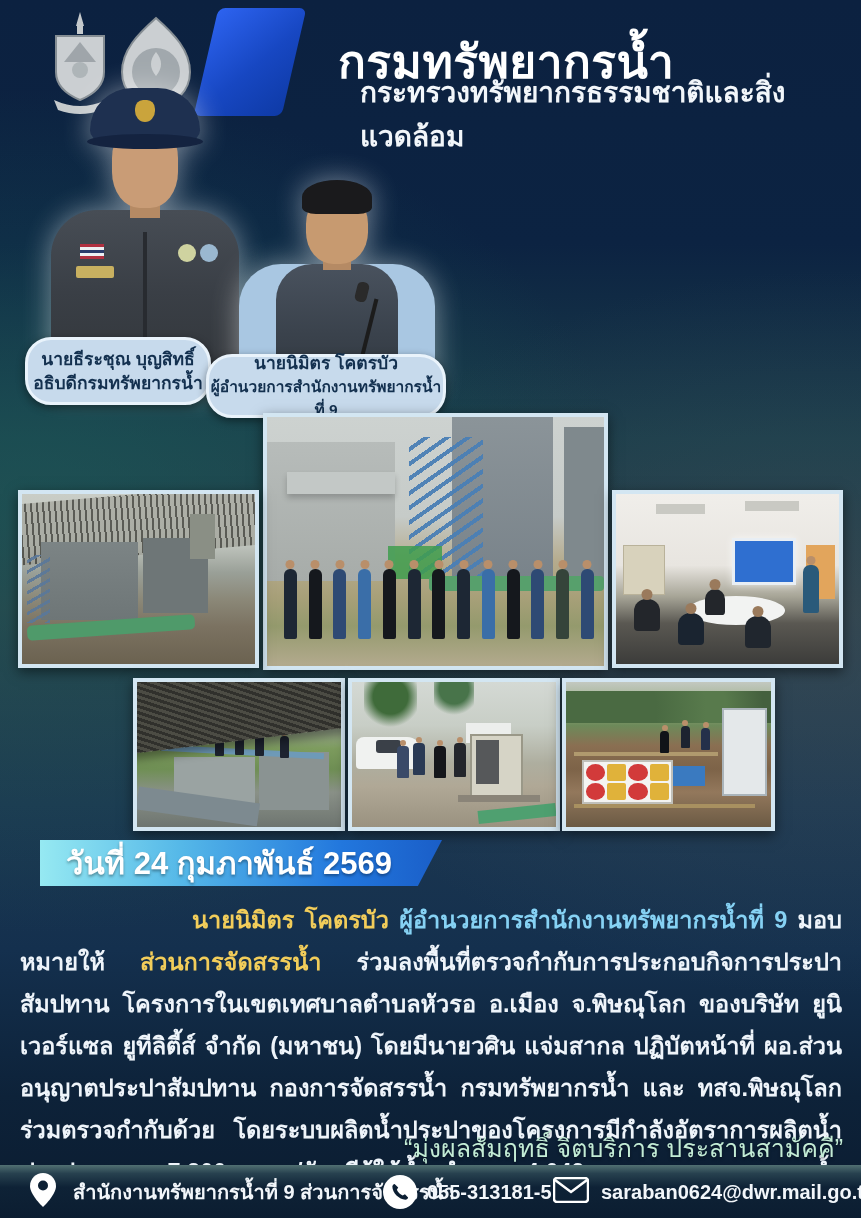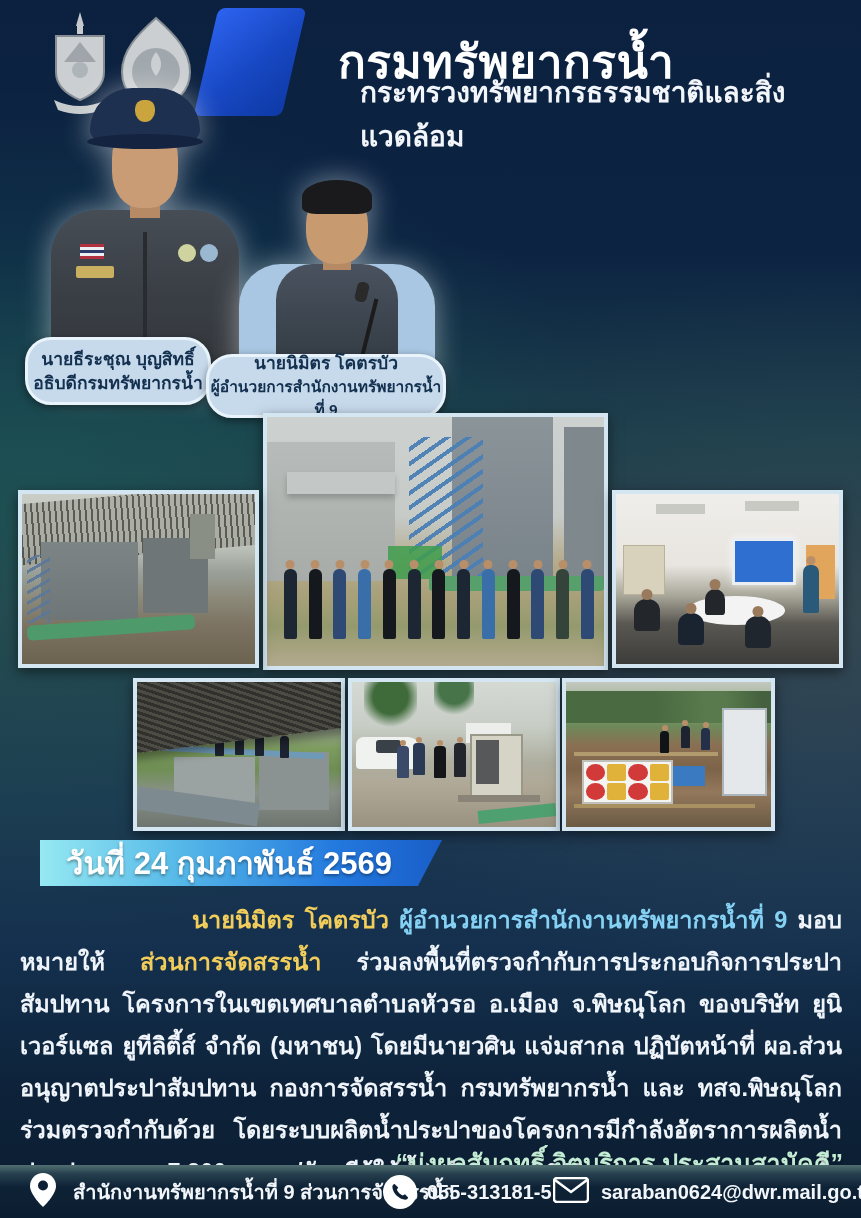--- a/index.html
+++ b/index.html
@@ -162,23 +162,22 @@
   }
   
   .body-text{
     position:absolute;left:20px;top:899px;width:822px;
     font-size:23.5px;line-height:42px;color:#eef4fa;font-weight:700;
     text-indent:172px;text-align:justify;
   }
   .c-yellow{color:#f2cd5a;}
   .c-blue{color:#86d2f4;}
   .quote{
-    position:absolute;right:18px;top:1128px;font-size:25px;font-weight:700;color:#c3ecd5;
+    position:absolute;right:18px;top:1128px;font-size:25px;font-weight:400;color:#c3ecd5;
     text-shadow:0 2px 3px rgba(0,0,0,.4);
-    margin-top:15px;
   }
   
   .footer{
     position:absolute;left:0;bottom:0;width:861px;height:53px;
     background:linear-gradient(180deg,#517072 0%,#27414f 16%,#0e2236 42%,#0b1d31 100%);
   }
   .f-txt{position:absolute;top:50%;transform:translateY(-50%);font-size:20px;font-weight:700;color:#f2f6fa;white-space:nowrap;}
   .f-ic{position:absolute;top:50%;transform:translateY(-50%);}
   .f-circle{width:34px;height:34px;border-radius:50%;background:#ffffff;display:flex;align-items:center;justify-content:center;}
 </style>

